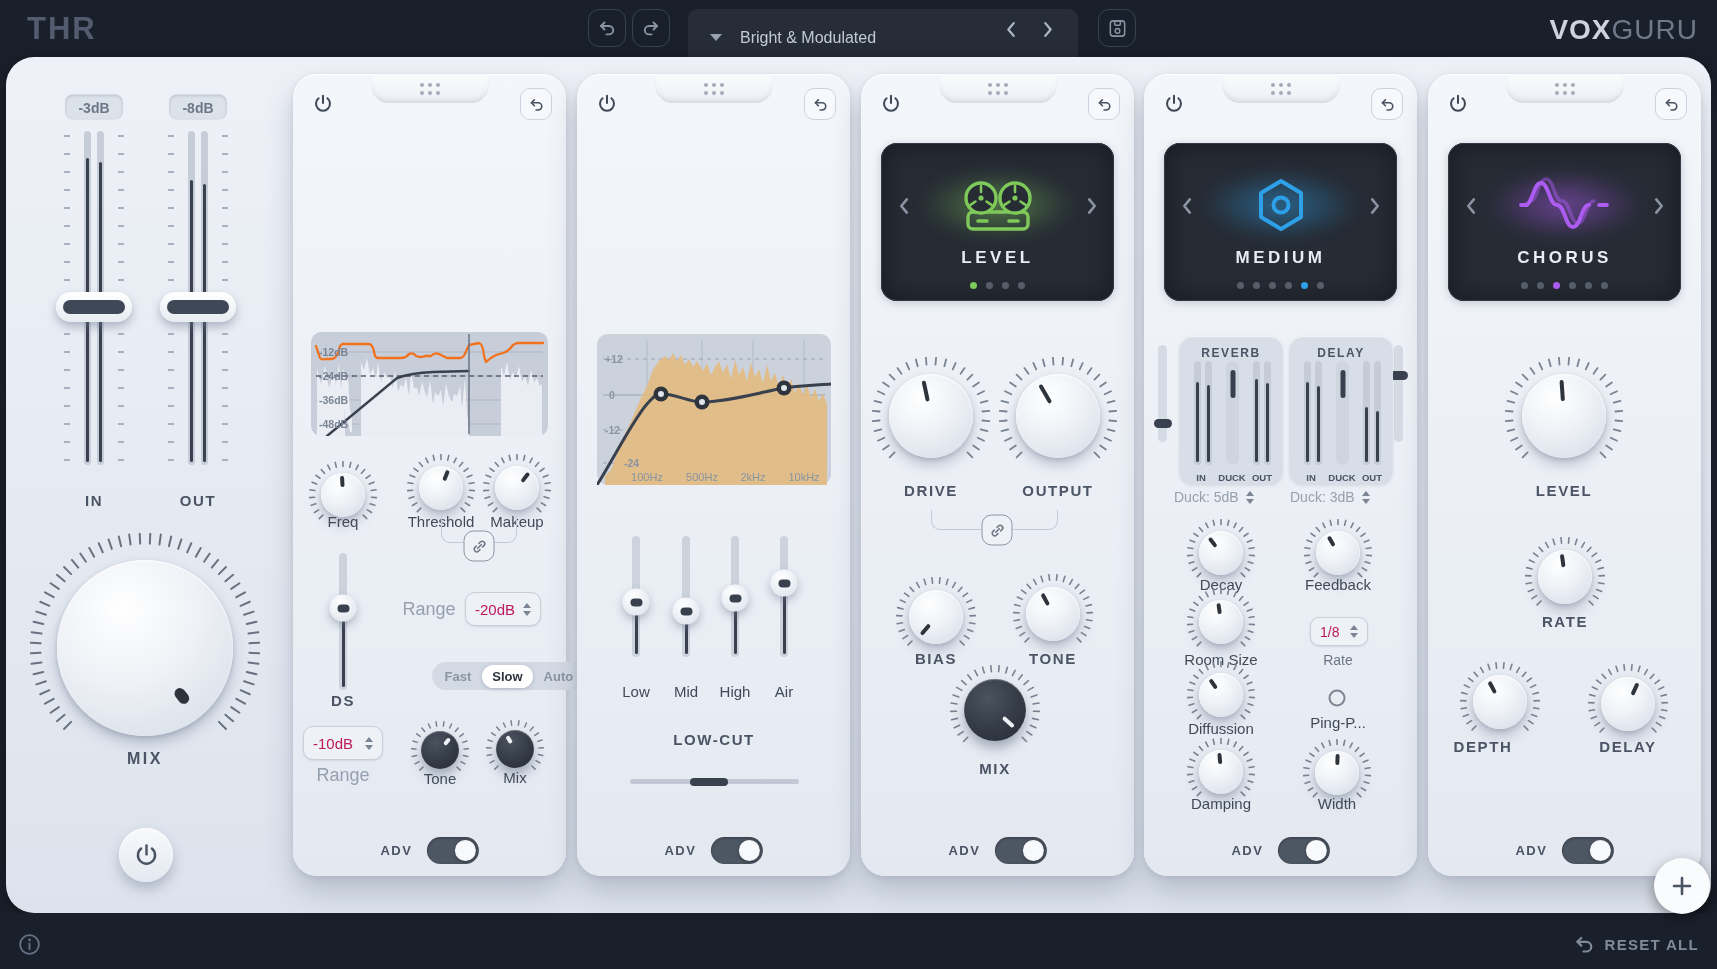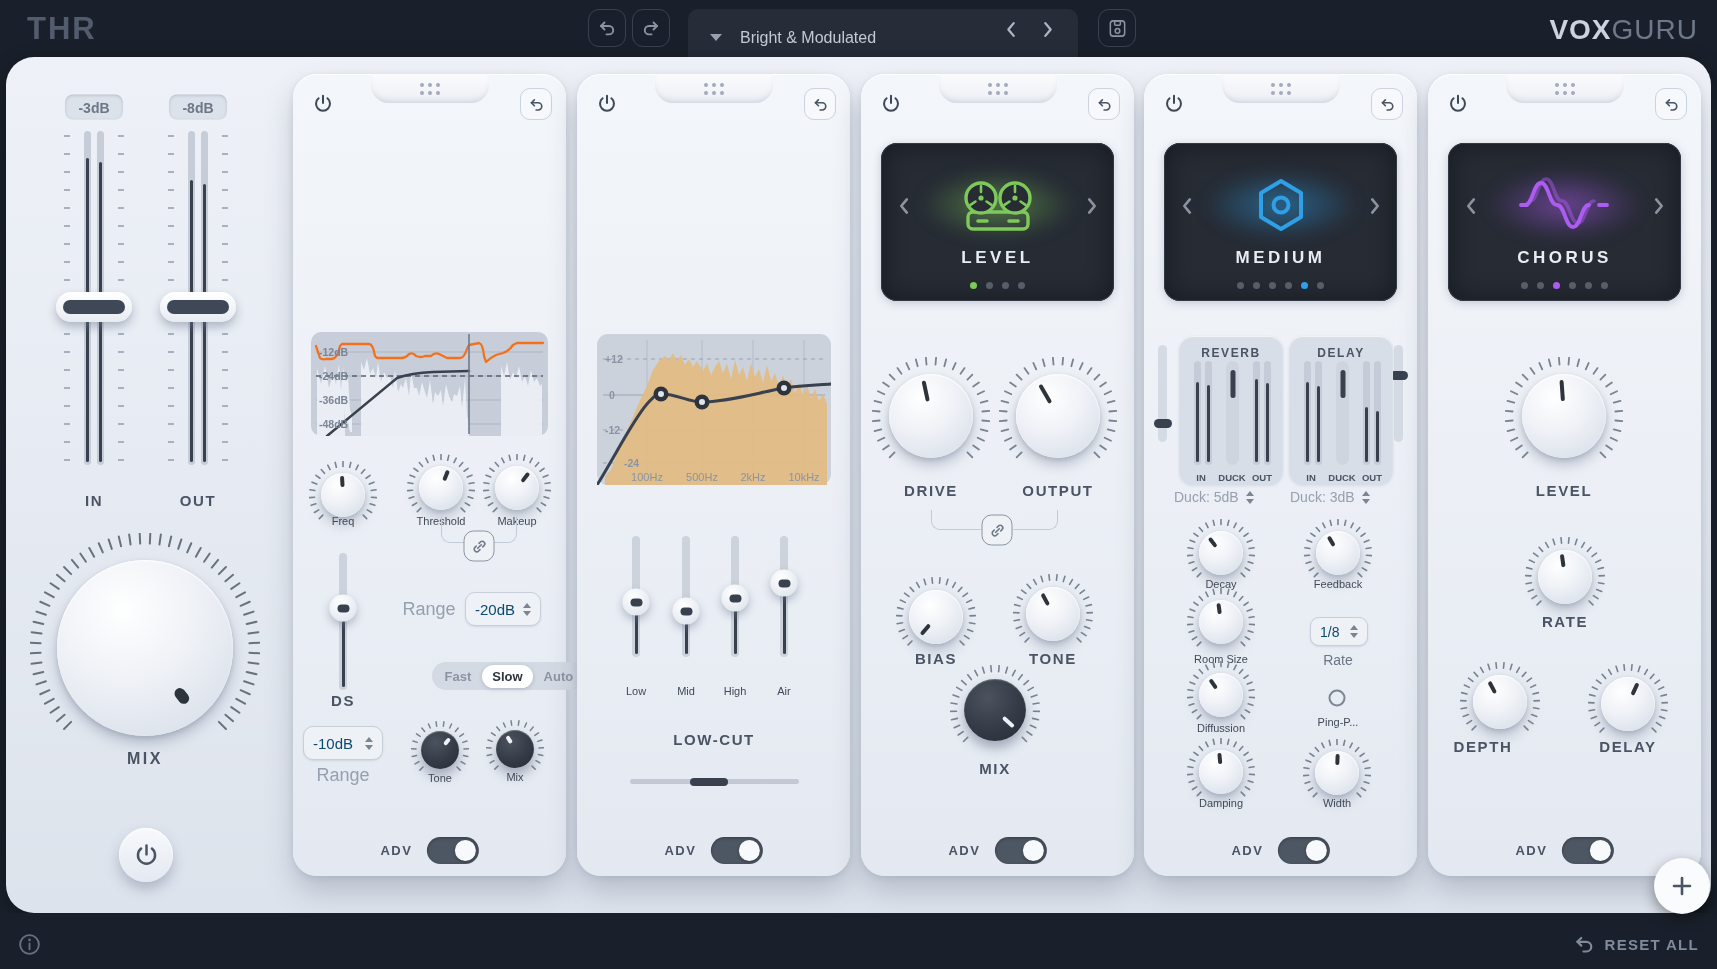--- a/index.html
+++ b/index.html
@@ -58,21 +58,21 @@
   .knob.dark .face { background:radial-gradient(circle at 38% 30%, #4b535f, #343b46 55%, #262c36 100%);
           box-shadow:0 7px 12px rgba(80,90,115,.45), inset 0 1px 1px rgba(255,255,255,.25); }
   .rot { position:absolute; inset:0; }
   .ptr { position:absolute; left:50%; top:7%; width:4.5px; height:25%; margin-left:-2.25px; border-radius:3px; background:#2e343c; }
   .knob.dark .ptr { background:#eef1f6; top:10%; height:22%; }
   .dotp { width:11px; height:17px; margin-left:-5.5px; top:11%; border-radius:7px; }
   .ticks { position:absolute; pointer-events:none; }
 
   
   .biglbl { font-size:15px; font-weight:700; letter-spacing:1.6px; color:#4a5464; }
-  .lbl { font-size:11px; font-weight:500; color:#414a58; }
+  .lbl { font-size:15px; font-weight:500; color:#414a58; }
   .muted { font-size:18px; color:#96a0af; }
   .glabel { position:absolute; font-size:10.5px; font-weight:700; color:#7b8595; }
 
   
   .badge { position:absolute; transform:translate(-50%,-50%); width:58px; height:25px; border-radius:8px; background:#dce2ea;
            box-shadow:inset 0 1px 3px rgba(125,135,160,.4); color:#6d7787; font-size:14px; font-weight:700;
            display:flex; align-items:center; justify-content:center; }
   .fader { position:absolute; width:40px; }
   .mtrack { position:absolute; width:7px; border-radius:4px; background:#c6cdd8; top:0; bottom:0; }
   .mfill { position:absolute; left:2px; width:3px; border-radius:2px; background:#39404e; bottom:3px; }
@@ -88,21 +88,21 @@
              box-shadow:0 4px 8px rgba(105,115,140,.45); }
   .shandle::after { content:""; position:absolute; left:50%; top:50%; transform:translate(-50%,-50%); width:12px; height:8px; border-radius:5px; background:#39404e; }
   .hslider { position:absolute; height:5px; border-radius:3px; background:#c2c9d4; }
   .hhandle { position:absolute; width:38px; height:8px; top:-1.5px; border-radius:4px; background:#39404e; }
   .minitrack { position:absolute; width:9px; height:97px; border-radius:5px; background:#d5dbe4; }
   .minihandle { position:absolute; left:50%; transform:translateX(-50%); width:18px; height:9px; border-radius:5px; background:#39404e; }
 
   
   .stepper { position:absolute; background:#eef1f6; border:1.5px solid #c7cfdb; border-radius:10px;
              display:flex; align-items:center; justify-content:space-between; padding:0 9px;
-             font-size:15px; font-weight:500; color:#0c4a6e; box-shadow:0 1px 2px rgba(140,150,170,.25); }
+             font-size:15px; font-weight:500; color:#be185d; box-shadow:0 1px 2px rgba(140,150,170,.25); }
   .updown { display:flex; flex-direction:column; gap:3px; }
   .tri-u { width:0; height:0; border-left:4.5px solid transparent; border-right:4.5px solid transparent; border-bottom:5.5px solid #7a8492; }
   .tri-d { width:0; height:0; border-left:4.5px solid transparent; border-right:4.5px solid transparent; border-top:5.5px solid #7a8492; }
   .seg { position:absolute; display:flex; align-items:center; background:#d4dae3; border-radius:16px; padding:2.5px; gap:1px; }
   .seg .opt { padding:4px 10px; font-size:13px; font-weight:600; color:#8b95a4; border-radius:13px; }
   .seg .opt.sel { background:#fff; color:#2e343c; box-shadow:0 1px 4px rgba(120,130,155,.4); }
   .advrow { position:absolute; bottom:12px; left:50%; transform:translateX(-50%); display:flex; align-items:center; gap:14px; }
   .advlbl { font-size:13px; font-weight:700; letter-spacing:1.6px; color:#4a5464; }
   .toggle { position:relative; width:52px; height:27px; border-radius:14px; background:#4d5663; box-shadow:inset 0 1px 3px rgba(0,0,0,.3); }
   .toggle .thumb { position:absolute; right:3px; top:3px; width:21px; height:21px; border-radius:50%; background:#f7f9fc; box-shadow:0 1px 3px rgba(0,0,0,.35); }

